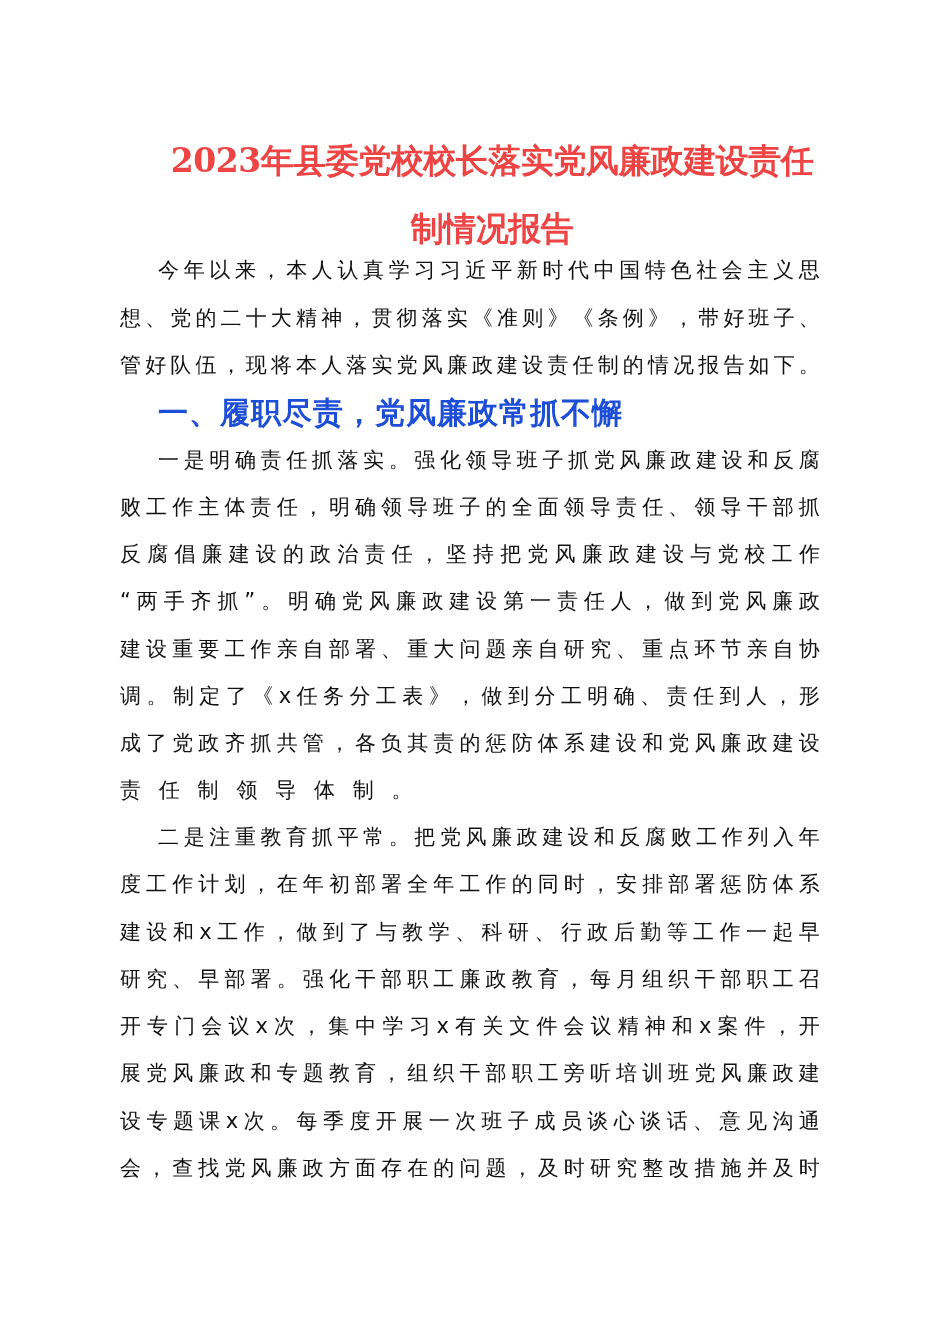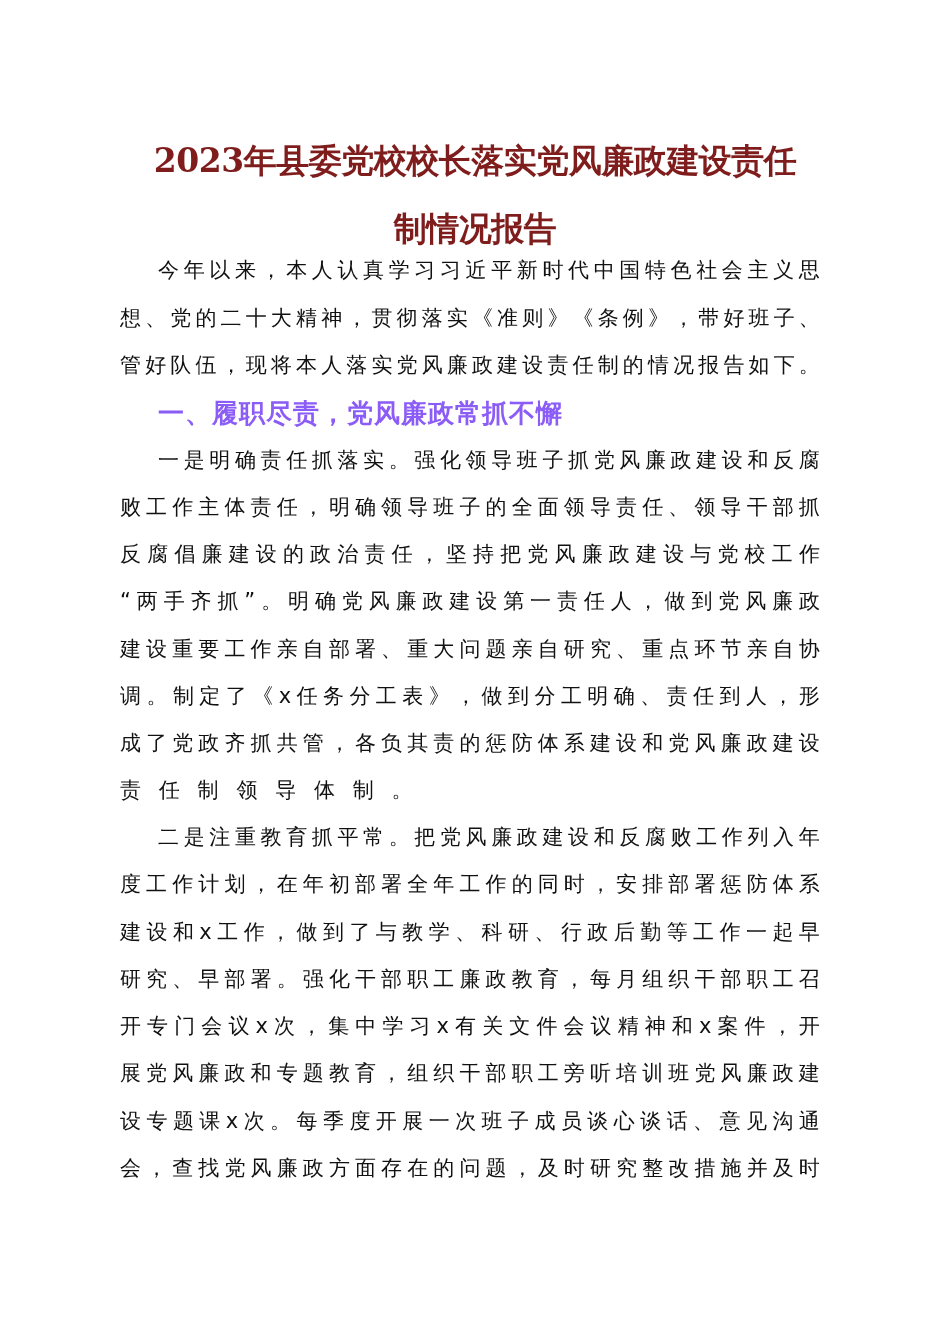--- a/index.html
+++ b/index.html
@@ -1,40 +1,40 @@
 <!DOCTYPE html>
 <html><head>
 <meta charset="utf-8">
 <style>
   html, body { margin: 0; padding: 0; background: #ffffff; }
   body { width: 950px; height: 1344px; position: relative; overflow: hidden; }
   .page { position: absolute; left: 0; top: 0; width: 950px; height: 1344px; background: #fff; }
   .title {
-    position: absolute; left: 100px; width: 750px; text-align: center;
+    position: absolute; left: 117px; width: 750px; text-align: center;
     font-family: "DejaVu Serif", "Liberation Serif", serif;
-    font-weight: bold; font-size: 33px; color: #7f1d1d; letter-spacing: -0.5px;
+    font-weight: bold; font-size: 33px; color: #ef4444; letter-spacing: -0.5px;
     white-space: nowrap;
   }
   .title.l1 { top: 139px; }
   .title.l2 { top: 184px; margin-top: 23px; }
   .line {
     position: absolute; left: 120px; width: 700px; height: 30px;
     font-family: "DejaVu Sans", "Liberation Sans", sans-serif;
     font-size: 21px; line-height: 30px; color: #111;
     text-align: justify; text-align-last: justify; white-space: nowrap;
     display: flex; justify-content: space-between;
   }
   .line.indent { left: 158px; width: 662px; }
   .line.partial { justify-content: flex-start; }
   .line.partial span.ch { margin-right: 17.8px; }
   .line span.ch { display: inline-block; }
   .heading {
     position: absolute; left: 158px; top: 398px;
     font-family: "DejaVu Sans", "Liberation Sans", sans-serif;
-    font-weight: bold; font-size: 26px; line-height: 30px; color: #8b5cf6;
+    font-weight: bold; font-size: 30px; line-height: 30px; color: #1d4ed8;
     letter-spacing: 1px; white-space: nowrap;
   }
   .kai { font-family: "DejaVu Serif", "Liberation Serif", serif; }
 </style>
 </head>
 <body>
 
 <div class="page">
 
   <div class="title l1">2023年县委党校校长落实党风廉政建设责任</div>

